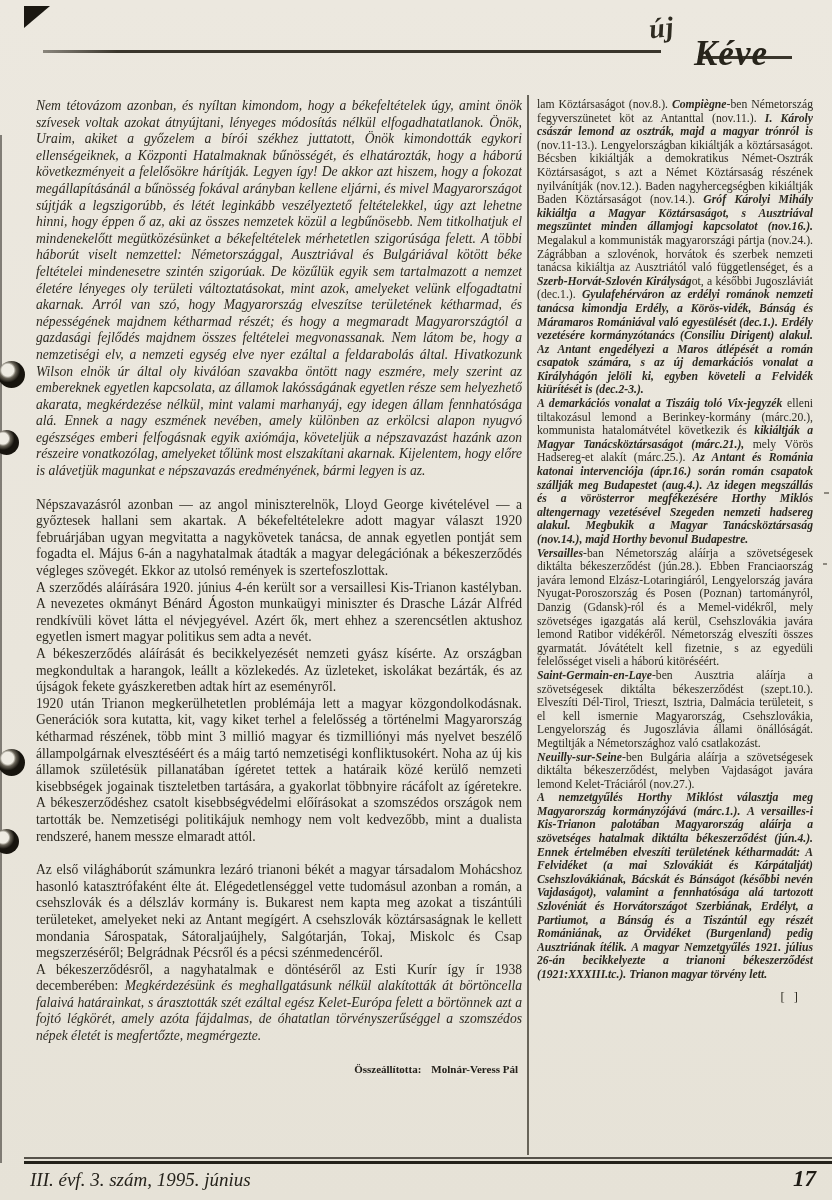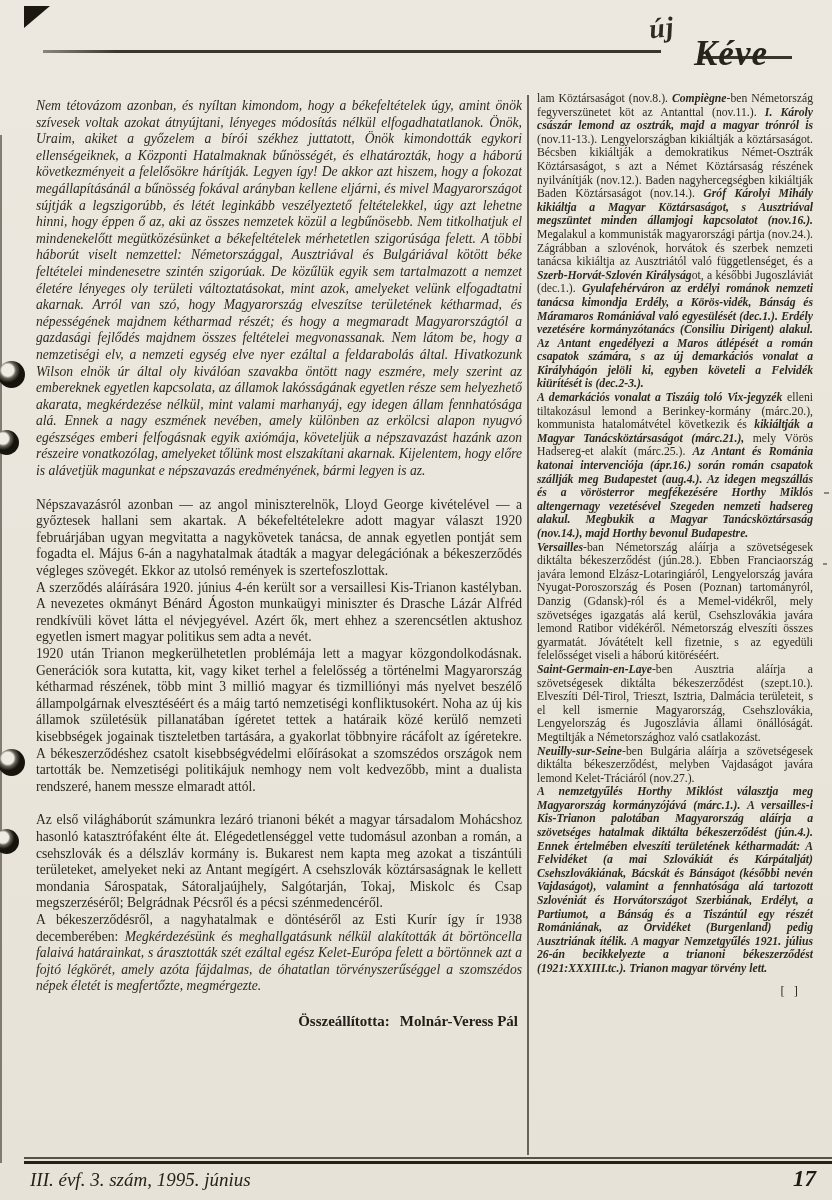--- a/index.html
+++ b/index.html
@@ -25,31 +25,31 @@
   .hole-1 { left:-2px; top:361px; width:27px; height:27px; }
   .hole-2 { left:-6px; top:430px; width:25px; height:25px; }
   .hole-3 { left:-2px; top:749px; width:27px; height:27px; }
   .hole-4 { left:-6px; top:829px; width:25px; height:25px; }
   .speck { position:absolute; background:#4e4a40; opacity:.6; }
   .speck-1 { left:824px; top:492px; width:5px; height:2px; }
   .speck-2 { left:823px; top:563px; width:4px; height:2px; }
   
   .col-left { position:absolute; left:36px; top:98px; width:486px; height:1056px; overflow:hidden; }
   .col-divider { position:absolute; left:527px; top:95px; width:1.5px; height:1060px; background:#514d43; opacity:.85; }
-  .col-right { position:absolute; left:537px; top:92px; width:276px; height:1056px; overflow:hidden;font-family:Liberation Serif, serif; }
+  .col-right { position:absolute; left:537px; top:98px; width:276px; height:1056px; overflow:hidden;font-family:Liberation Serif, serif; }
   .para { margin:0; text-align:justify; }
   .col-left .para { font-size:13.6px; line-height:16.6px; }
   .block { margin:0 0 17px 0; }
   .block:last-child { margin-bottom:0; }
   .col-right .para { font-size:11.7px; line-height:13.6px; }
   .year-heading { font-size:12.6px; font-weight:700; font-style:normal; margin:12px 0 2px 0; color:#211e16; }
   .seg-n { font-style:normal; font-weight:400; }
   .seg-i { font-style:italic; font-weight:400; }
   .seg-bi { font-style:italic; font-weight:700; }
-  .byline { margin-top:18px; text-align:right; padding-right:4px; font-size:15px; font-weight:700; color:#23201a; }
+  .byline { margin-top:18px; text-align:right; padding-right:4px; font-size:11px; font-weight:700; color:#23201a; }
   .byline .name { margin-left:10px; }
   .end-mark { text-align:right; padding-right:12px; margin-top:8px; font-size:12.5px; letter-spacing:3px; color:#2c2920; }
   
   .footer-rule { position:absolute; left:24px; top:1157px; width:808px; height:8px;
     background:linear-gradient(180deg,#56524a 0 20%, rgba(0,0,0,0) 20% 52%, #23211a 52% 90%, rgba(0,0,0,0) 90%); }
   .footer-issue { position:absolute; left:30px; top:1169px; font-size:19px; font-style:italic; color:#26231c; }
   .footer-page { position:absolute; right:16px; top:1166px; font-size:23px; font-weight:700; font-style:italic; color:#1e1b14; }
 </style>
 </head>
 <body>
@@ -70,20 +70,21 @@
   <div class="mast-uj">új</div>
   <div class="mast-keve">Kéve</div>
 
   <div class="col-left">
       <div class="block block-quote">
         <p class="para"><span class="seg-i">Nem tétovázom azonban, és nyíltan kimondom, hogy a békefeltételek úgy, amint önök szívesek voltak azokat átnyújtani, lényeges módosítás nélkül elfogadhatatlanok. Önök, Uraim, akiket a győzelem a bírói székhez juttatott, Önök kimondották egykori ellenségeiknek, a Központi Hatalmaknak bűnösségét, és elhatározták, hogy a háború következményeit a felelősökre hárítják. Legyen így! De akkor azt hiszem, hogy a fokozat megállapításánál a bűnösség fokával arányban kellene eljárni, és mivel Magyarországot sújtják a legszigorúbb, és létét leginkább veszélyeztető feltételekkel, úgy azt lehetne hinni, hogy éppen ő az, aki az összes nemzetek közül a legbűnösebb. Nem titkolhatjuk el mindenekelőtt megütközésünket a békefeltételek mérhetetlen szigorúsága felett. A többi háborút viselt nemzettel: Németországgal, Ausztriával és Bulgáriával kötött béke feltételei mindenesetre szintén szigorúak. De közűlük egyik sem tartalmazott a nemzet életére lényeges oly területi változtatásokat, mint azok, amelyeket velünk elfogadtatni akarnak. Arról van szó, hogy Magyarország elveszítse területének kétharmad, és népességének majdnem kétharmad részét; és hogy a megmaradt Magyarországtól a gazdasági fejlődés majdnem összes feltételei megvonassanak. Nem látom be, hogy a nemzetiségi elv, a nemzeti egység elve nyer ezáltal a feldarabolás által. Hivatkozunk Wilson elnök úr által oly kiválóan szavakba öntött nagy eszmére, mely szerint az embereknek egyetlen kapcsolata, az államok lakósságának egyetlen része sem helyezhető akarata, megkérdezése nélkül, mint valami marhanyáj, egy idegen állam fennhatósága alá. Ennek a nagy eszmének nevében, amely különben az erkölcsi alapon nyugvó egészséges emberi felfogásnak egyik axiómája, követeljük a népszavazást hazánk azon részeire vonatkozólag, amelyeket tőlünk most elszakítani akarnak. Kijelentem, hogy előre is alávetjük magunkat e népszavazás eredményének, bármi legyen is az.</span></p>
       </div>
       <div class="block block-body1">
         <p class="para"><span class="seg-n">Népszavazásról azonban — az angol miniszterelnök, Lloyd George kivételével — a győztesek hallani sem akartak. A békefeltételekre adott magyar választ 1920 februárjában ugyan megvitatta a nagykövetek tanácsa, de annak egyetlen pontját sem fogadta el. Május 6-án a nagyhatalmak átadták a magyar delegációnak a békeszerződés végleges szövegét. Ekkor az utolsó remények is szertefoszlottak.</span></p>
         <p class="para"><span class="seg-n">A szerződés aláírására 1920. június 4-én került sor a versaillesi Kis-Trianon kastélyban. A nevezetes okmányt Bénárd Ágoston munkaügyi miniszter és Drasche Lázár Alfréd rendkívüli követ látta el névjegyével. Azért ők, mert ehhez a szerencsétlen aktushoz egyetlen ismert magyar politikus sem adta a nevét.</span></p>
+        <p class="para"><span class="seg-n">A békeszerződés aláírását és becikkelyezését nemzeti gyász kísérte. Az országban megkondultak a harangok, leállt a közlekedés. Az üzleteket, iskolákat bezárták, és az újságok fekete gyászkeretben adtak hírt az eseményről.</span></p>
         <p class="para"><span class="seg-n">1920 után Trianon megkerülhetetlen problémája lett a magyar közgondolkodásnak. Generációk sora kutatta, kit, vagy kiket terhel a felelősség a történelmi Magyarország kétharmad részének, több mint 3 millió magyar és tizmilliónyi más nyelvet beszélő állampolgárnak elvesztéséért és a máig tartó nemzetiségi konfliktusokért. Noha az új kis államok születésük pillanatában ígéretet tettek a határaik közé kerülő nemzeti kisebbségek jogainak tiszteletben tartására, a gyakorlat többnyire rácáfolt az ígéretekre. A békeszerződéshez csatolt kisebbségvédelmi előírásokat a szomszédos országok nem tartották be. Nemzetiségi politikájuk nemhogy nem volt kedvezőbb, mint a dualista rendszeré, hanem messze elmaradt attól.</span></p>
       </div>
       <div class="block block-body2">
         <p class="para"><span class="seg-n">Az első világháborút számunkra lezáró trianoni békét a magyar társadalom Mohácshoz hasonló katasztrófaként élte át. Elégedetlenséggel vette tudomásul azonban a román, a csehszlovák és a délszláv kormány is. Bukarest nem kapta meg azokat a tiszántúli területeket, amelyeket neki az Antant megígért. A csehszlovák köztársaságnak le kellett mondania Sárospatak, Sátoraljaújhely, Salgótarján, Tokaj, Miskolc és Csap megszerzéséről; Belgrádnak Pécsről és a pécsi szénmedencéről.</span></p>
         <p class="para"><span class="seg-n">A békeszerződésről, a nagyhatalmak e döntéséről az Esti Kurír így ír 1938 decemberében: </span><span class="seg-i">Megkérdezésünk és meghallgatásunk nélkül alakították át börtöncella falaivá határainkat, s árasztották szét ezáltal egész Kelet-Európa felett a börtönnek azt a fojtó légkörét, amely azóta fájdalmas, de óhatatlan törvényszerűséggel a szomszédos népek életét is megfertőzte, megmérgezte.</span></p>
       </div>
       <div class="byline"><span>Összeállította:</span><span class="name">Molnár-Veress Pál</span></div>
     </div>
 
   <div class="col-divider"></div>

